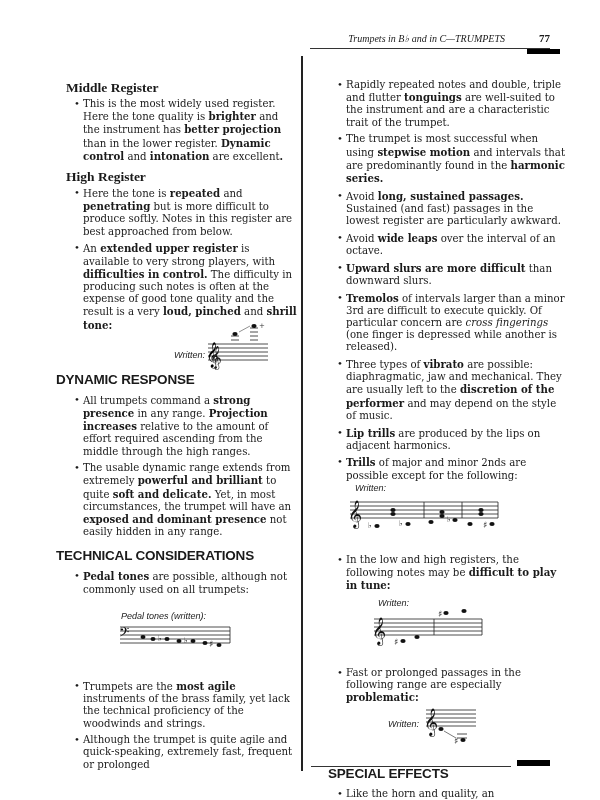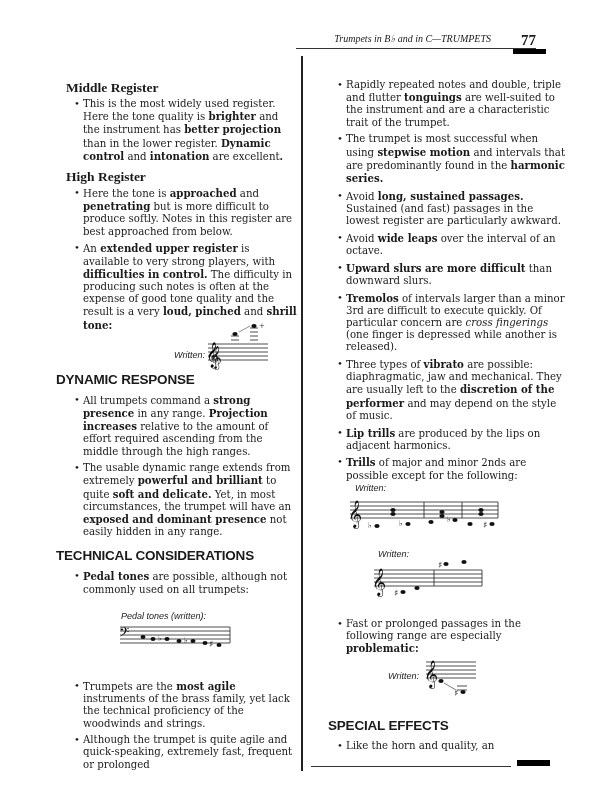--- a/index.html
+++ b/index.html
@@ -2,30 +2,30 @@
 <html><head>
 <meta charset="utf-8">
 <style>
   html, body { margin: 0; padding: 0; background: #ffffff; }
   body {
     width: 600px; height: 800px; position: relative; overflow: hidden;
     font-family: "DejaVu Serif", "Liberation Serif", serif;
     color: #1a1a1a;
   }
   .page-header {
-    position: absolute; left: 296px; top: 24px; width: 240px; height: 20px;
+    position: absolute; left: 310px; top: 24px; width: 240px; height: 20px;
   }
   .header-title {
     position: absolute; right: 45px; top: 9px;
     font-family: "Liberation Serif", serif; font-style: italic; font-size: 10px;
     white-space: nowrap;
   }
   .header-page {
     position: absolute; right: 0; top: 8px;
-    font-family: "Liberation Serif", serif; font-weight: bold; font-size: 15px;
+    font-family: "Liberation Serif", serif; font-weight: bold; font-size: 11px;
   }
   .header-rule {
     position: absolute; left: 0; top: 24px; width: 240px; height: 1px; background: #333;
   }
   .header-tab {
     position: absolute; left: 217px; top: 25px; width: 33px; height: 5px; background: #000;
   }
   .col-divider {
     position: absolute; left: 301px; top: 56px; width: 1.5px; height: 715px; background: #222;
   }
@@ -72,21 +72,21 @@
 <div class="col-divider"></div>
 
 <div class="col col-left">
   <h3 class="sub">Middle Register</h3>
   <ul style="margin-bottom:6px">
     <li><span>This is the most widely used register.  Here the tone quality is </span><b>brighter</b><span> and the instrument has </span><b>better projection</b><span> than in the lower register. </span><b>Dynamic control</b><span> and </span><b>intonation</b><span> are excellent</span><b>.</b></li>
   </ul>
 
   <h3 class="sub">High Register</h3>
   <ul>
-    <li><span>Here the tone is </span><b>approached</b><span> and </span><b>penetrating</b><span> but is more difficult to produce softly.  Notes in this register are best approached from below.</span></li>
+    <li><span>Here the tone is </span><b>repeated</b><span> and </span><b>penetrating</b><span> but is more difficult to produce softly.  Notes in this register are best approached from below.</span></li>
     <li style="margin-bottom:0"><span>An </span><b>extended upper register</b><span> is available to very strong players, with </span><b>difficulties in control.</b><span>  The difficulty in producing such notes is often at the expense of good tone quality and the result is a very </span><b>loud, pinched</b><span> and </span><b>shrill tone:</b></li>
   </ul>
   <div class="notation" style="height:48px; margin-top:-10px;">
     <span class="caption" style="position:absolute; left:108px; top:27px;">Written:</span>
     <svg width="90" height="50" style="position:absolute; left:140px; top:0;">
       <g stroke="#222" stroke-width="0.8">
         <line x1="2" y1="22" x2="62" y2="22"></line>
           <line x1="2" y1="26" x2="62" y2="26"></line>
         <line x1="2" y1="30" x2="62" y2="30"></line>
           <line x1="2" y1="34" x2="62" y2="34"></line>
@@ -186,20 +186,23 @@
       <text x="99" y="30" font-size="8" fill="#111">♭</text>
       <ellipse cx="107" cy="28" rx="2.6" ry="1.9" fill="#111"></ellipse>
       <ellipse cx="122" cy="32" rx="2.6" ry="1.9" fill="#111"></ellipse>
       <ellipse cx="133" cy="22" rx="2.6" ry="1.9" fill="#111"></ellipse>
       <ellipse cx="133" cy="18" rx="2.6" ry="1.9" fill="#111"></ellipse>
       <text x="135" y="36" font-size="9" fill="#111">♯</text>
       <ellipse cx="144" cy="32" rx="2.6" ry="1.9" fill="#111"></ellipse>
     </svg>
   </div>
 
+  <ul style="margin-top:10px;">
+    <li style="margin-bottom:0"><span>In the low and high registers, the following notes may be </span><b>difficult to play in tune:</b></li>
+  </ul>
   <div class="notation" style="height:64px;">
     <span class="caption" style="position:absolute; left:48px; top:4px;">Written:</span>
     <svg width="120" height="50" style="position:absolute; left:42px; top:14px;">
       <g stroke="#222" stroke-width="0.8">
         <line x1="2" y1="12" x2="110" y2="12"></line>
           <line x1="2" y1="16" x2="110" y2="16"></line>
         <line x1="2" y1="20" x2="110" y2="20"></line>
           <line x1="2" y1="24" x2="110" y2="24"></line>
         <line x1="2" y1="28" x2="110" y2="28"></line>
         <line x1="62" y1="12" x2="62" y2="28"></line>

